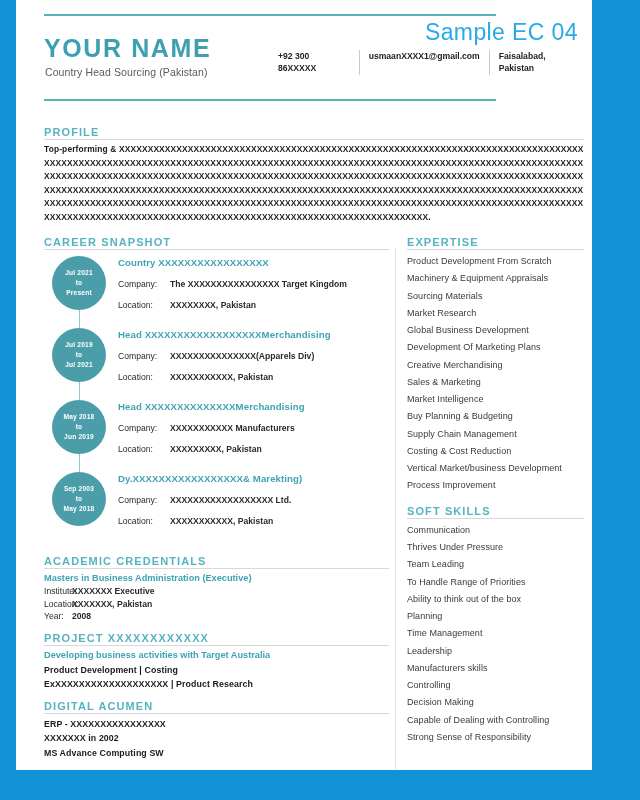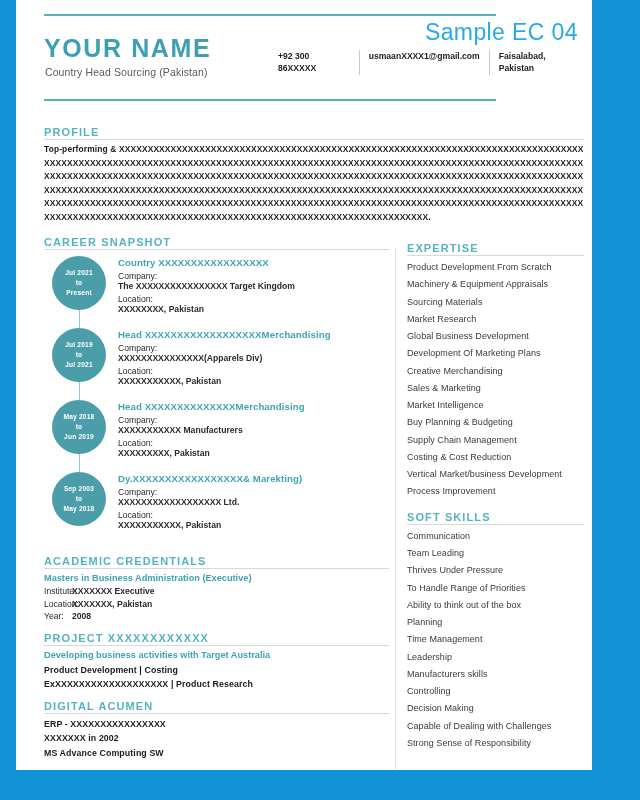--- a/index.html
+++ b/index.html
@@ -61,36 +61,36 @@
   .sec-rule{height:1px;background:#d8d8d8;margin-bottom:3px;}
   .profile{position:absolute;left:28px;top:126px;width:540px;}
   .profile .body{
     font-size:8.4px;font-weight:bold;color:#1b1b1b;line-height:1.62;
     letter-spacing:.15px;word-break:break-all;margin-top:2px;
   }
 
   
   .cols{position:absolute;left:28px;top:236px;width:540px;}
   .col-l{position:absolute;left:0;top:0;width:345px;}
-  .col-r{position:absolute;left:363px;top:6px;width:177px;}
+  .col-r{position:absolute;left:363px;top:0;width:177px;}
   .vdiv{position:absolute;left:351px;top:12px;width:1px;height:528px;background:#e2e2e2;}
 
   
   .tl{position:relative;margin-top:6px;}
   .tl-line{position:absolute;left:35px;top:30px;width:1.4px;height:215px;background:#8fc8cf;}
   .job{position:relative;min-height:72px;}
   .bubble{
     position:absolute;left:8px;top:0;width:54px;height:54px;border-radius:50%;
     background:#4b9ea9;color:#fff;display:flex;flex-direction:column;
     align-items:center;justify-content:center;
     font-size:6.6px;font-weight:bold;line-height:1.55;letter-spacing:.2px;
   }
   .job-body{margin-left:74px;padding-top:1px;}
   .job-title{font-size:9.6px;color:#3fa3b2;font-weight:bold;letter-spacing:.1px;}
-  .job-row{font-size:8.6px;color:#2a2a2a;margin-top:3px;display:flex;flex-direction:column;}
+  .job-row{font-size:8.6px;color:#2a2a2a;margin-top:11px;display:flex;}
   .job-row .lbl{width:52px;flex:none;font-weight:normal;}
   .job-row .val{font-weight:bold;word-break:break-all;}
 
   
   .blk{margin-top:11px;}
   .blk .sub{font-size:9.2px;font-weight:bold;color:#3fa3b2;margin:4px 0 3px;}
   .kv{font-size:8.6px;color:#2a2a2a;display:flex;margin-top:2.5px;}
   .kv .lbl{width:28px;flex:none;}
   .kv .val{font-weight:bold;}
   .line{font-size:8.8px;font-weight:bold;color:#1b1b1b;margin-top:4.5px;letter-spacing:.1px;}
@@ -278,29 +278,29 @@
         <div class="skill">Supply Chain Management</div>
         <div class="skill">Costing &amp; Cost Reduction</div>
         <div class="skill">Vertical Market/business Development</div>
         <div class="skill">Process Improvement</div>
       </div>
 
       <div style="margin-top:10px;">
         <div class="sec-head">SOFT SKILLS</div>
         <div class="sec-rule"></div>
         <div class="skill">Communication</div>
+        <div class="skill">Thrives Under Pressure</div>
         <div class="skill">Team Leading</div>
-        <div class="skill">Thrives Under Pressure</div>
         <div class="skill">To Handle Range of Priorities</div>
         <div class="skill">Ability to think out of the box</div>
         <div class="skill">Planning</div>
         <div class="skill">Time Management</div>
         <div class="skill">Leadership</div>
         <div class="skill">Manufacturers skills</div>
         <div class="skill">Controlling</div>
         <div class="skill">Decision Making</div>
-        <div class="skill">Capable of Dealing with Challenges</div>
+        <div class="skill">Capable of Dealing with Controlling</div>
         <div class="skill">Strong Sense of Responsibility</div>
 
       </div>
     </div>
   </div>
 </div>
 
 </body></html>

